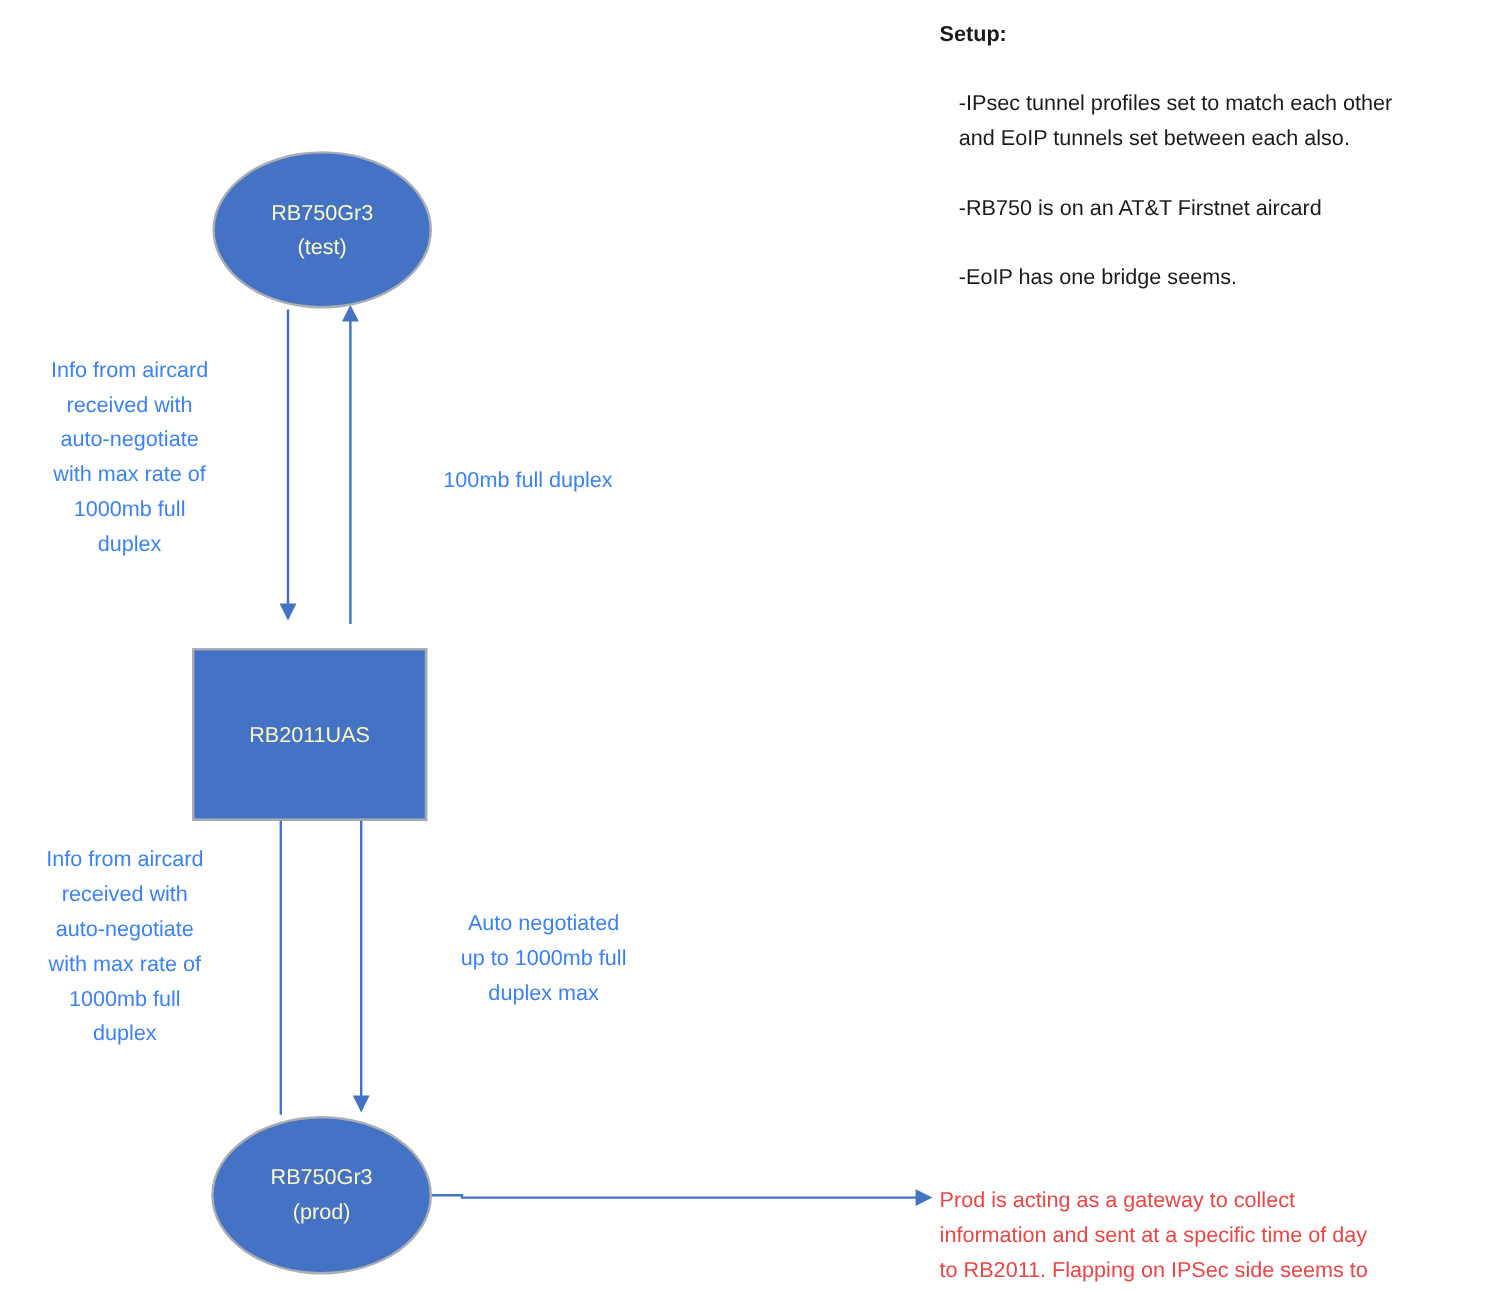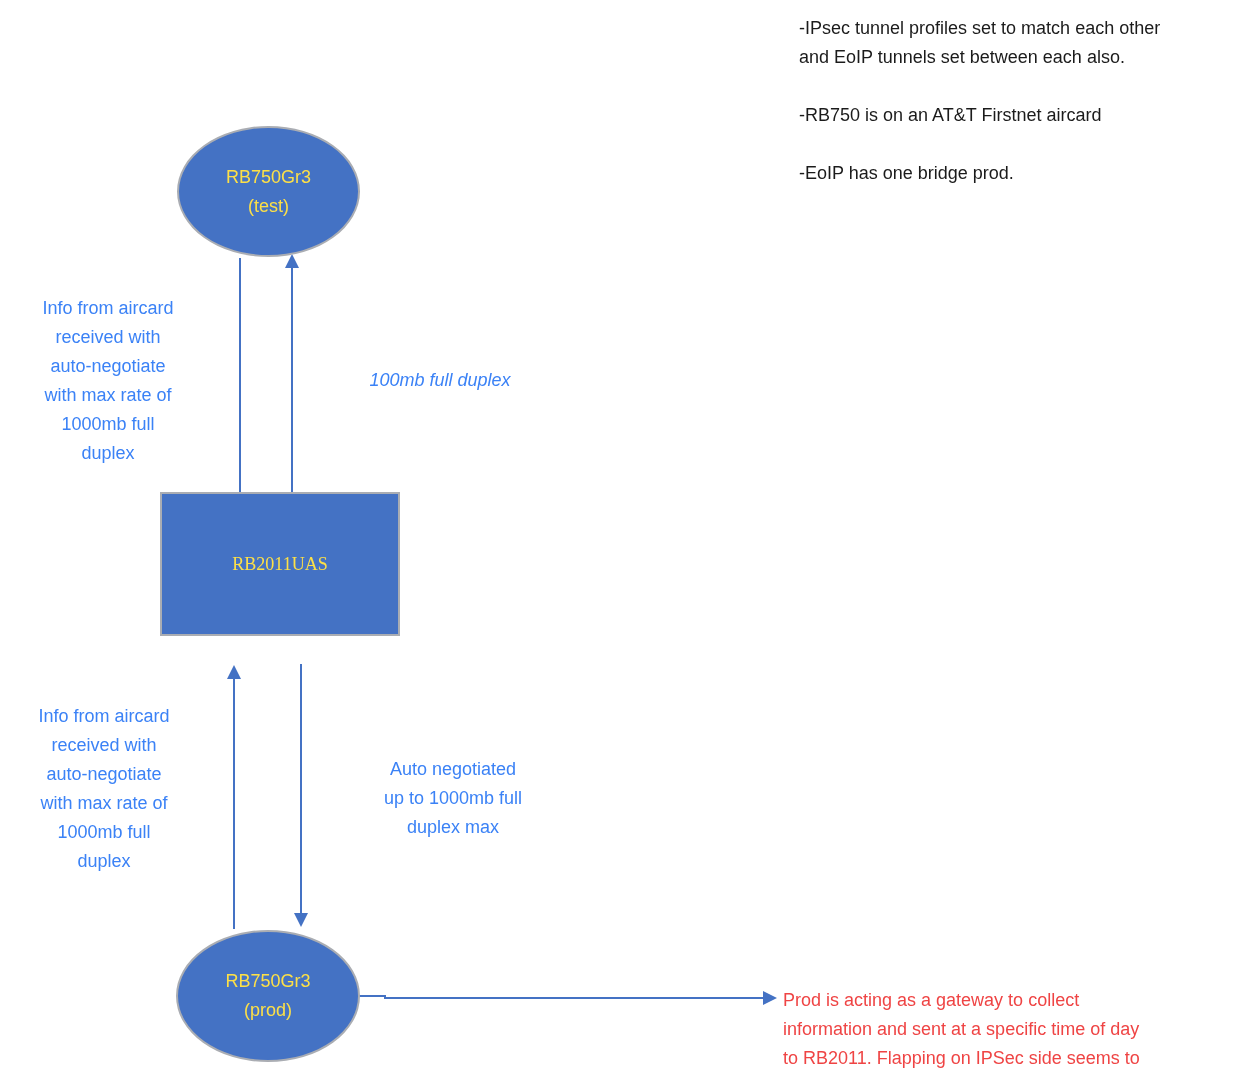--- a/index.html
+++ b/index.html
@@ -29,47 +29,47 @@
     fill: none;
   }
   .arrow-layer polygon {
     fill: #4472C4;
     stroke: none;
   }
   .node {
     position: absolute;
     background: #4472C4;
     border: 2px solid #aaadb3;
-    color: #fde047;
+    color: #fef9c3;
     display: flex;
     align-items: center;
     justify-content: center;
     text-align: center;
     font-size: 18px;
     line-height: 29px;
     white-space: pre-line;
     box-sizing: border-box;
   }
   .node.ellipse {
     border-radius: 50%;
   }
   .node-test   { left: 177px; top: 126px; width: 183px; height: 131px; }
-  .node-hub    { left: 160px; top: 492px; width: 240px; height: 144px; font-family: Liberation Serif, serif; }
+  .node-hub    { left: 160px; top: 540px; width: 196px; height: 144px; }
   .node-prod   { left: 176px; top: 930px; width: 184px; height: 132px; }
 
   .edge-label {
     position: absolute;
     font-size: 18px;
     line-height: 29px;
     text-align: center;
     white-space: pre-line;
     color: #3b82f6;
   }
   .lbl-aircard-top    { left: 8px;   top: 294px; width: 200px; }
-  .lbl-link-test      { left: 330px; top: 366px; width: 220px; font-style: italic; }
+  .lbl-link-test      { left: 330px; top: 386px; width: 220px; }
   .lbl-aircard-bottom { left: 4px;   top: 702px; width: 200px; }
   .lbl-link-prod      { left: 345px; top: 755px; width: 216px; }
 
   .notes {
     position: absolute;
     left: 783px;
     top: 14px;
     width: 465px;
     font-size: 18px;
     line-height: 29px;
@@ -156,24 +156,25 @@
 auto-negotiate
 with max rate of
 1000mb full
 duplex</div>
 
   <div class="edge-label lbl-link-prod">Auto negotiated
 up to 1000mb full
 duplex max</div>
 
   <div class="notes">
+    <p class="heading">Setup:</p>
     <p>-IPsec tunnel profiles set to match each other
 and EoIP tunnels set between each also.</p>
     <p>-RB750 is on an AT&amp;T Firstnet aircard</p>
-    <p>-EoIP has one bridge prod.</p>
+    <p>-EoIP has one bridge seems.</p>
   </div>
 
   <div class="prod-note">Prod is acting as a gateway to collect
 information and sent at a specific time of day
 to RB2011. Flapping on IPSec side seems to
 occur during these collections.</div>
 
 </div>
 
 </body></html>

